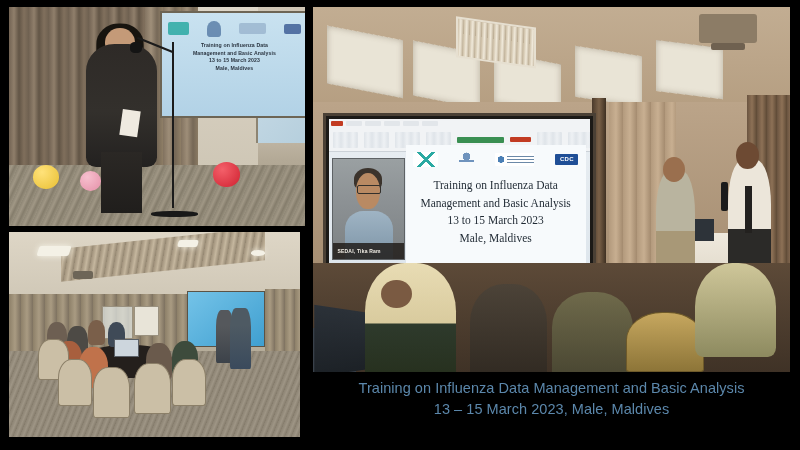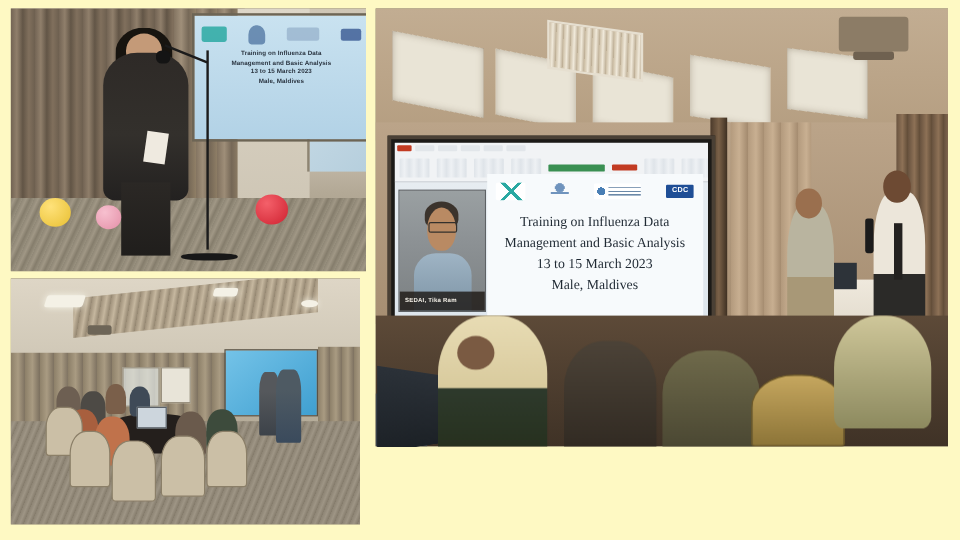--- a/index.html
+++ b/index.html
@@ -11,21 +11,21 @@
     width: 800px;
     height: 450px;
     position: relative;
     overflow: hidden;
     font-family: "Liberation Sans", sans-serif;
   }
 
   .slide {
     position: absolute;
     inset: 0;
-    background: #fef9c3;
+    background: #000000;
   }
 
   
   .photo {
     position: absolute;
     overflow: hidden;
     background: #8a7f6d;
   }
 
   
@@ -666,14 +666,18 @@
     <div class="att-laptop"></div>
     <div class="att-hijab">
       <div class="att-hijab-face"></div>
     </div>
     <div class="att-dark"></div>
     <div class="att-green"></div>
     <div class="chair-gold"></div>
     <div class="att-scarf"></div>
   </div>
 
+  <div id="caption">
+    <span class="cap-line">Training on Influenza Data Management and Basic Analysis</span>
+    <span class="cap-line">13 – 15 March 2023, Male, Maldives</span>
+  </div>
 
 </div>
 
 </body></html>

